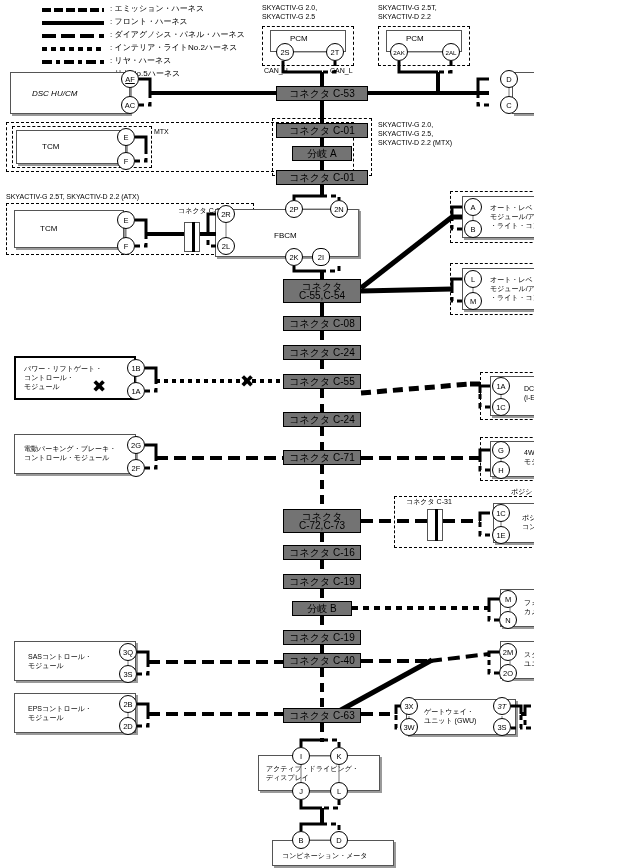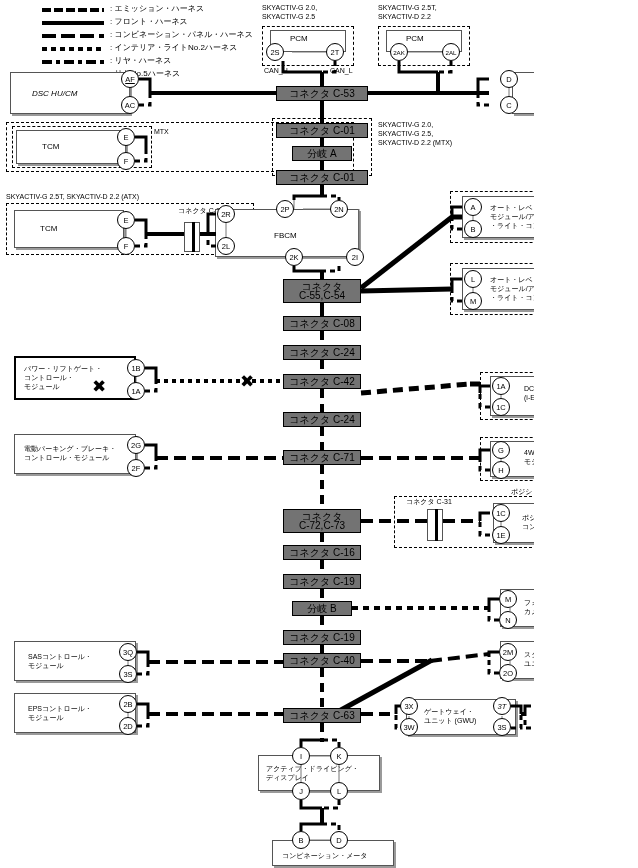--- a/index.html
+++ b/index.html
@@ -43,38 +43,38 @@
 <div id="page">
 
   <div>
     <div class="lg h-emis-h" style="left:42px;top:8px;"></div>
     <div class="t" style="left:110px;top:4px;">: エミッション・ハーネス</div>
 
     <div class="lg h-front" style="left:42px;top:21px;"></div>
     <div class="t" style="left:110px;top:17px;">: フロント・ハーネス</div>
 
     <div class="lg h-ip-h" style="left:42px;top:34px;"></div>
-    <div class="t" style="left:110px;top:30px;">: コンビネーション・パネル・ハーネス</div>
+    <div class="t" style="left:110px;top:30px;">: ダイアグノシス・パネル・ハーネス</div>
 
     <div class="lg h-int2-h" style="left:42px;top:47px;"></div>
     <div class="t" style="left:110px;top:43px;">: インテリア・ライトNo.2ハーネス</div>
 
     <div class="lg h-rear-h" style="left:42px;top:60px;"></div>
     <div class="t" style="left:110px;top:56px;">: リヤ・ハーネス</div>
 
     <div class="lg h-rear5-h" style="left:42px;top:73px;"></div>
     <div class="t" style="left:110px;top:69px;">: リヤNo.5ハーネス</div>
   </div>
 
   <div class="t t7" style="left:262px;top:3px;">SKYACTIV-G 2.0,
 SKYACTIV-G 2.5</div>
   <div class="dash" style="left:262px;top:26px;width:92px;height:40px;"></div>
   <div class="box" style="left:270px;top:30px;width:76px;height:22px;"></div>
   <div class="t" style="left:290px;top:34px;">PCM</div>
-  <div class="term" style="left:266px;top:43px;">2S</div>
+  <div class="term" style="left:276px;top:43px;">2S</div>
   <div class="term" style="left:326px;top:43px;">2T</div>
   <div class="t t7" style="left:264px;top:66px;">CAN_H</div>
   <div class="t t7" style="left:330px;top:66px;">CAN_L</div>
 
   <div class="t t7" style="left:378px;top:3px;">SKYACTIV-G 2.5T,
 SKYACTIV-D 2.2</div>
   <div class="dash" style="left:378px;top:26px;width:92px;height:40px;"></div>
   <div class="box" style="left:386px;top:30px;width:76px;height:22px;"></div>
   <div class="t" style="left:406px;top:34px;">PCM</div>
   <div class="term sm" style="left:390px;top:43px;">2AK</div>
@@ -106,24 +106,24 @@
   <div class="term" style="left:117px;top:237px;">F</div>
 
   <div class="t t7 tc" style="left:155px;top:206px;width:92px;">コネクタ C-01</div>
   <div class="box" style="left:184px;top:222px;width:16px;height:30px;"></div>
   <div class="w wv" style="left:191.5px;top:222px;height:30px;"></div>
 
   <div class="box shadow" style="left:215px;top:209px;width:144px;height:48px;"></div>
   <div class="t" style="left:274px;top:231px;">FBCM</div>
   <div class="term" style="left:217px;top:205px;">2R</div>
   <div class="term" style="left:217px;top:237px;">2L</div>
-  <div class="term" style="left:276px;top:200px;">2P</div>
+  <div class="term" style="left:285px;top:200px;">2P</div>
   <div class="term" style="left:330px;top:200px;">2N</div>
   <div class="term" style="left:285px;top:248px;">2K</div>
-  <div class="term" style="left:346px;top:248px;">2I</div>
+  <div class="term" style="left:312px;top:248px;border-radius:8px;">2I</div>
 
   <div class="t t7" style="left:378px;top:120px;">SKYACTIV-G 2.0,
 SKYACTIV-G 2.5,
 SKYACTIV-D 2.2 (MTX)</div>
   <div class="dash" style="left:272px;top:118px;width:100px;height:58px;"></div>
 
   <div class="t t7" style="left:607px;top:182px;">タイプ A</div>
   <div class="dash" style="left:450px;top:191px;width:182px;height:52px;"></div>
   <div class="box shadow" style="left:462px;top:196px;width:164px;height:42px;"></div>
   <div class="t t7" style="left:490px;top:203px;">オート・レベリング・コントロール・
@@ -235,21 +235,21 @@
   <div class="term" style="left:330px;top:831px;">D</div>
 
   <div class="conn" style="left:276px;top:86px;width:92px;height:15px;">コネクタ C-53</div>
   <div class="conn" style="left:276px;top:123px;width:92px;height:15px;">コネクタ C-01</div>
   <div class="conn" style="left:292px;top:146px;width:60px;height:15px;">分岐 A</div>
   <div class="conn" style="left:276px;top:170px;width:92px;height:15px;">コネクタ C-01</div>
   <div class="conn" style="left:283px;top:279px;width:78px;height:24px;white-space:pre;">コネクタ
 C-55,C-54</div>
   <div class="conn" style="left:283px;top:316px;width:78px;height:15px;">コネクタ C-08</div>
   <div class="conn" style="left:283px;top:345px;width:78px;height:15px;">コネクタ C-24</div>
-  <div class="conn" style="left:283px;top:374px;width:78px;height:15px;">コネクタ C-42</div>
+  <div class="conn" style="left:283px;top:374px;width:78px;height:15px;">コネクタ C-55</div>
   <div class="conn" style="left:283px;top:412px;width:78px;height:15px;">コネクタ C-24</div>
   <div class="conn" style="left:283px;top:450px;width:78px;height:15px;">コネクタ C-71</div>
   <div class="conn" style="left:283px;top:509px;width:78px;height:24px;white-space:pre;">コネクタ
 C-72,C-73</div>
   <div class="conn" style="left:283px;top:545px;width:78px;height:15px;">コネクタ C-16</div>
   <div class="conn" style="left:283px;top:574px;width:78px;height:15px;">コネクタ C-19</div>
   <div class="conn" style="left:292px;top:601px;width:60px;height:15px;">分岐 B</div>
   <div class="conn" style="left:283px;top:630px;width:78px;height:15px;">コネクタ C-19</div>
   <div class="conn" style="left:283px;top:653px;width:78px;height:15px;">コネクタ C-40</div>
   <div class="conn" style="left:283px;top:708px;width:78px;height:15px;">コネクタ C-63</div>

